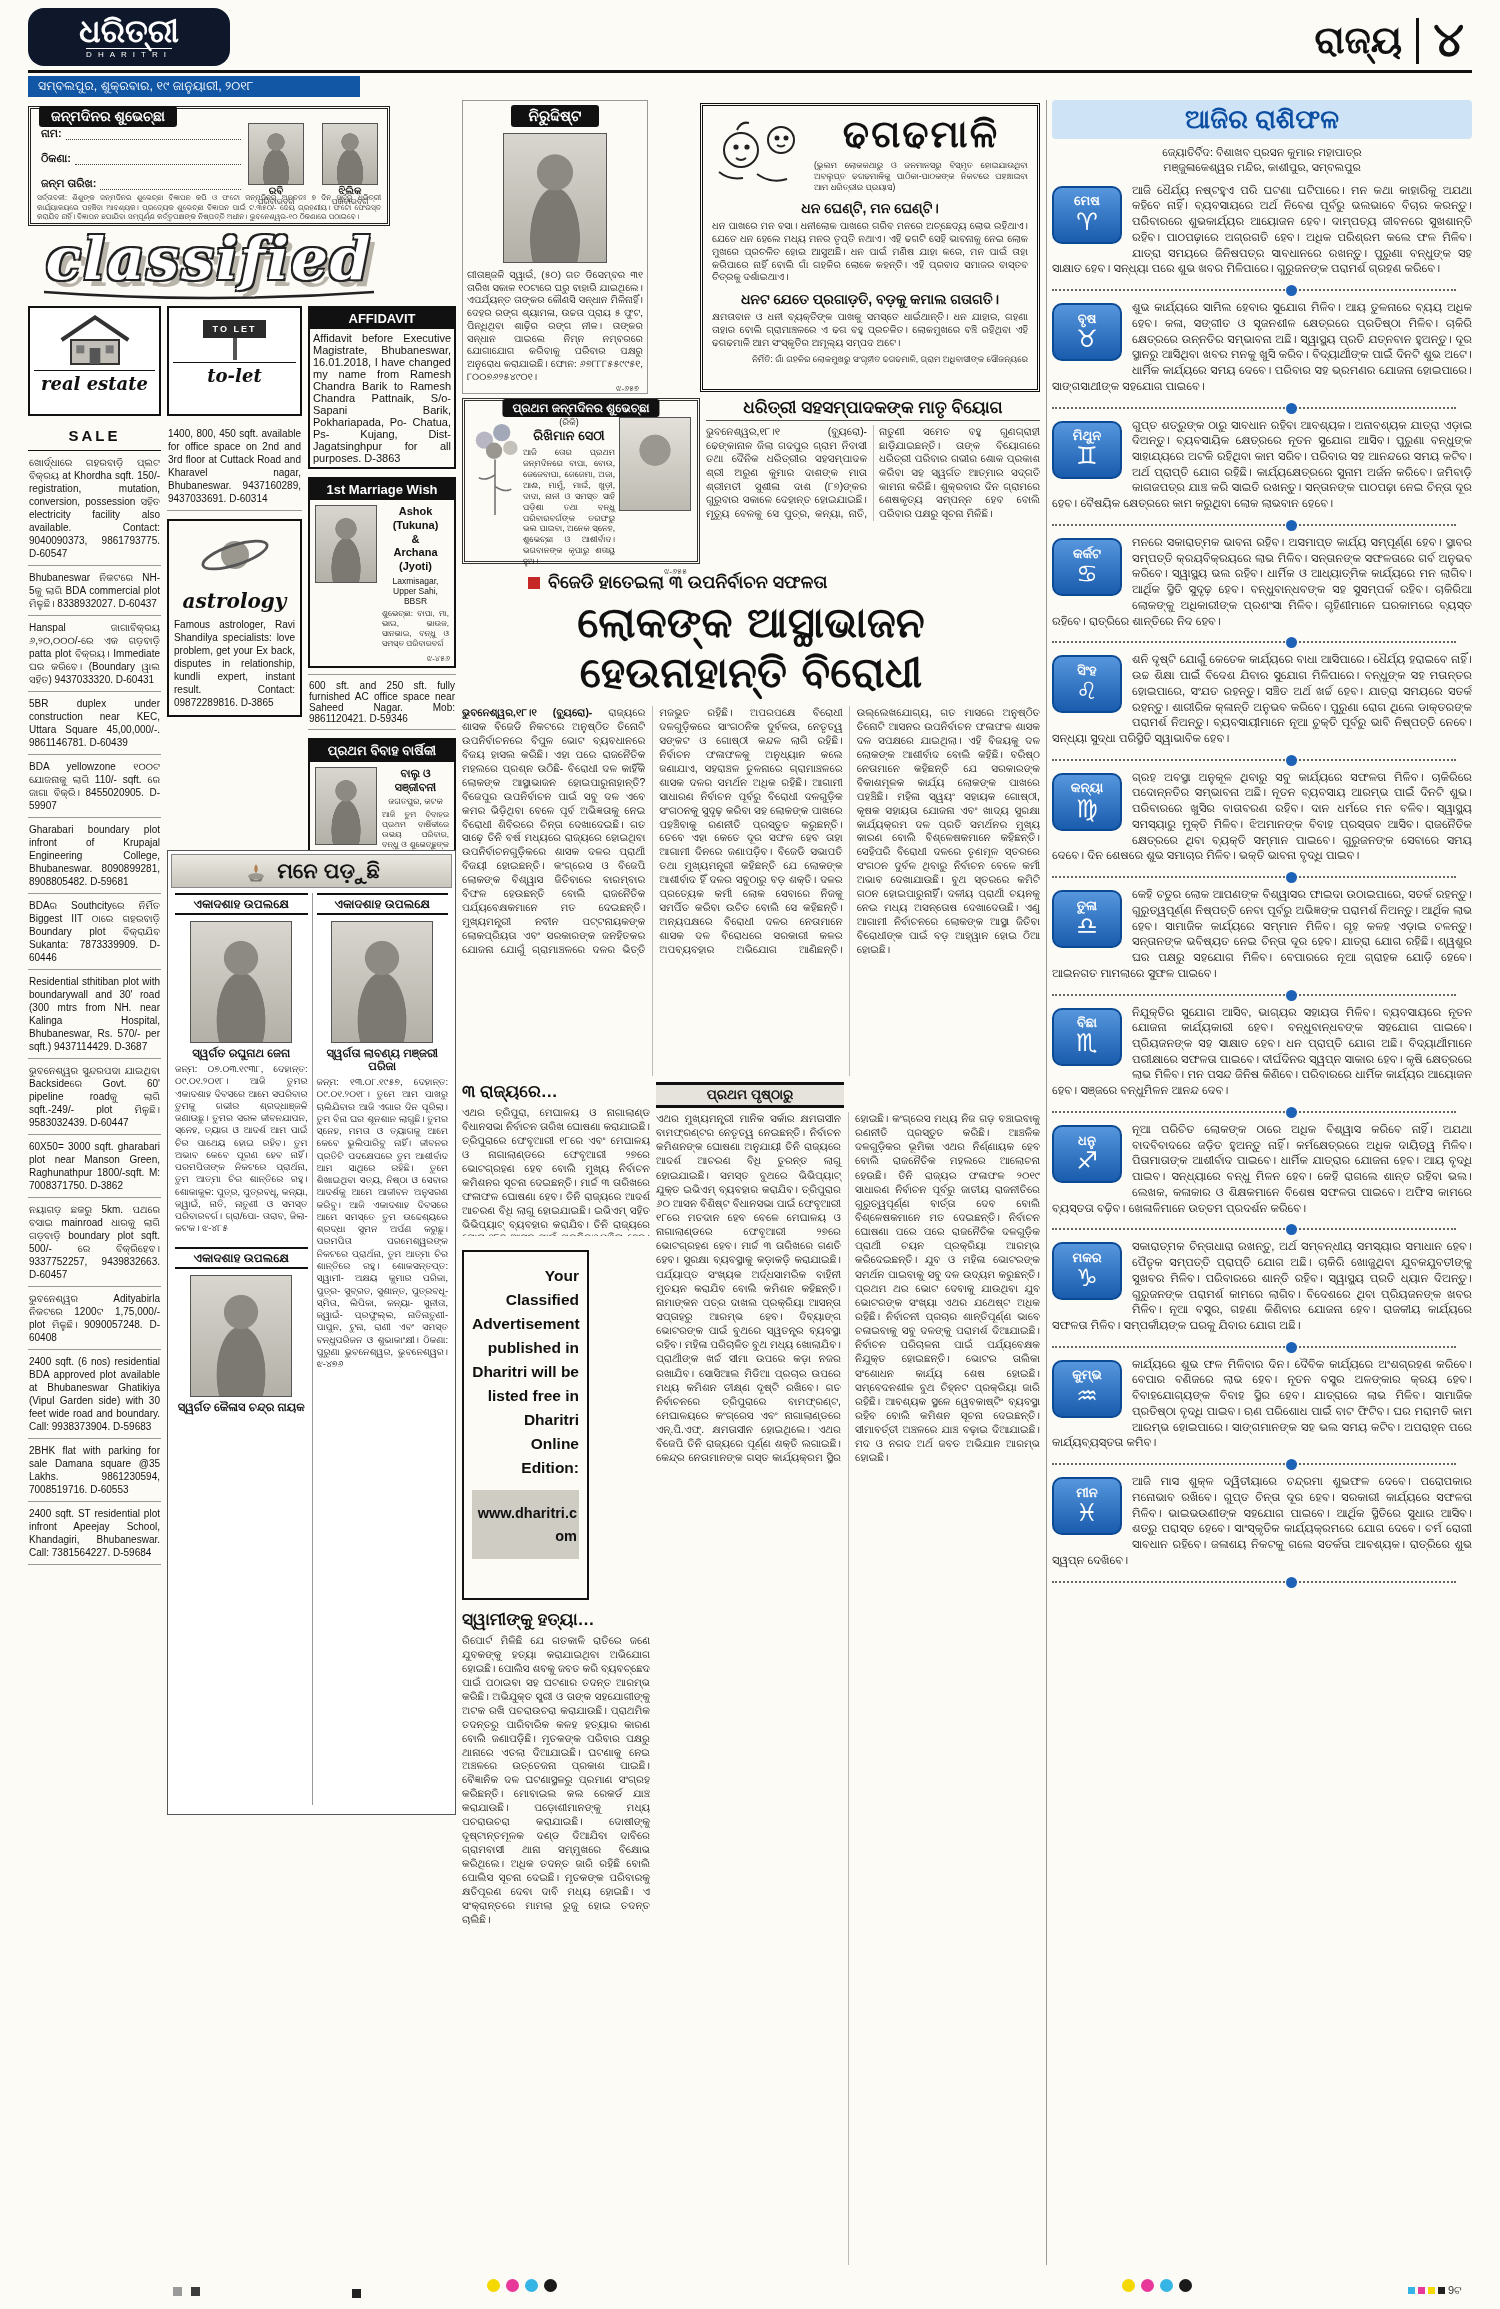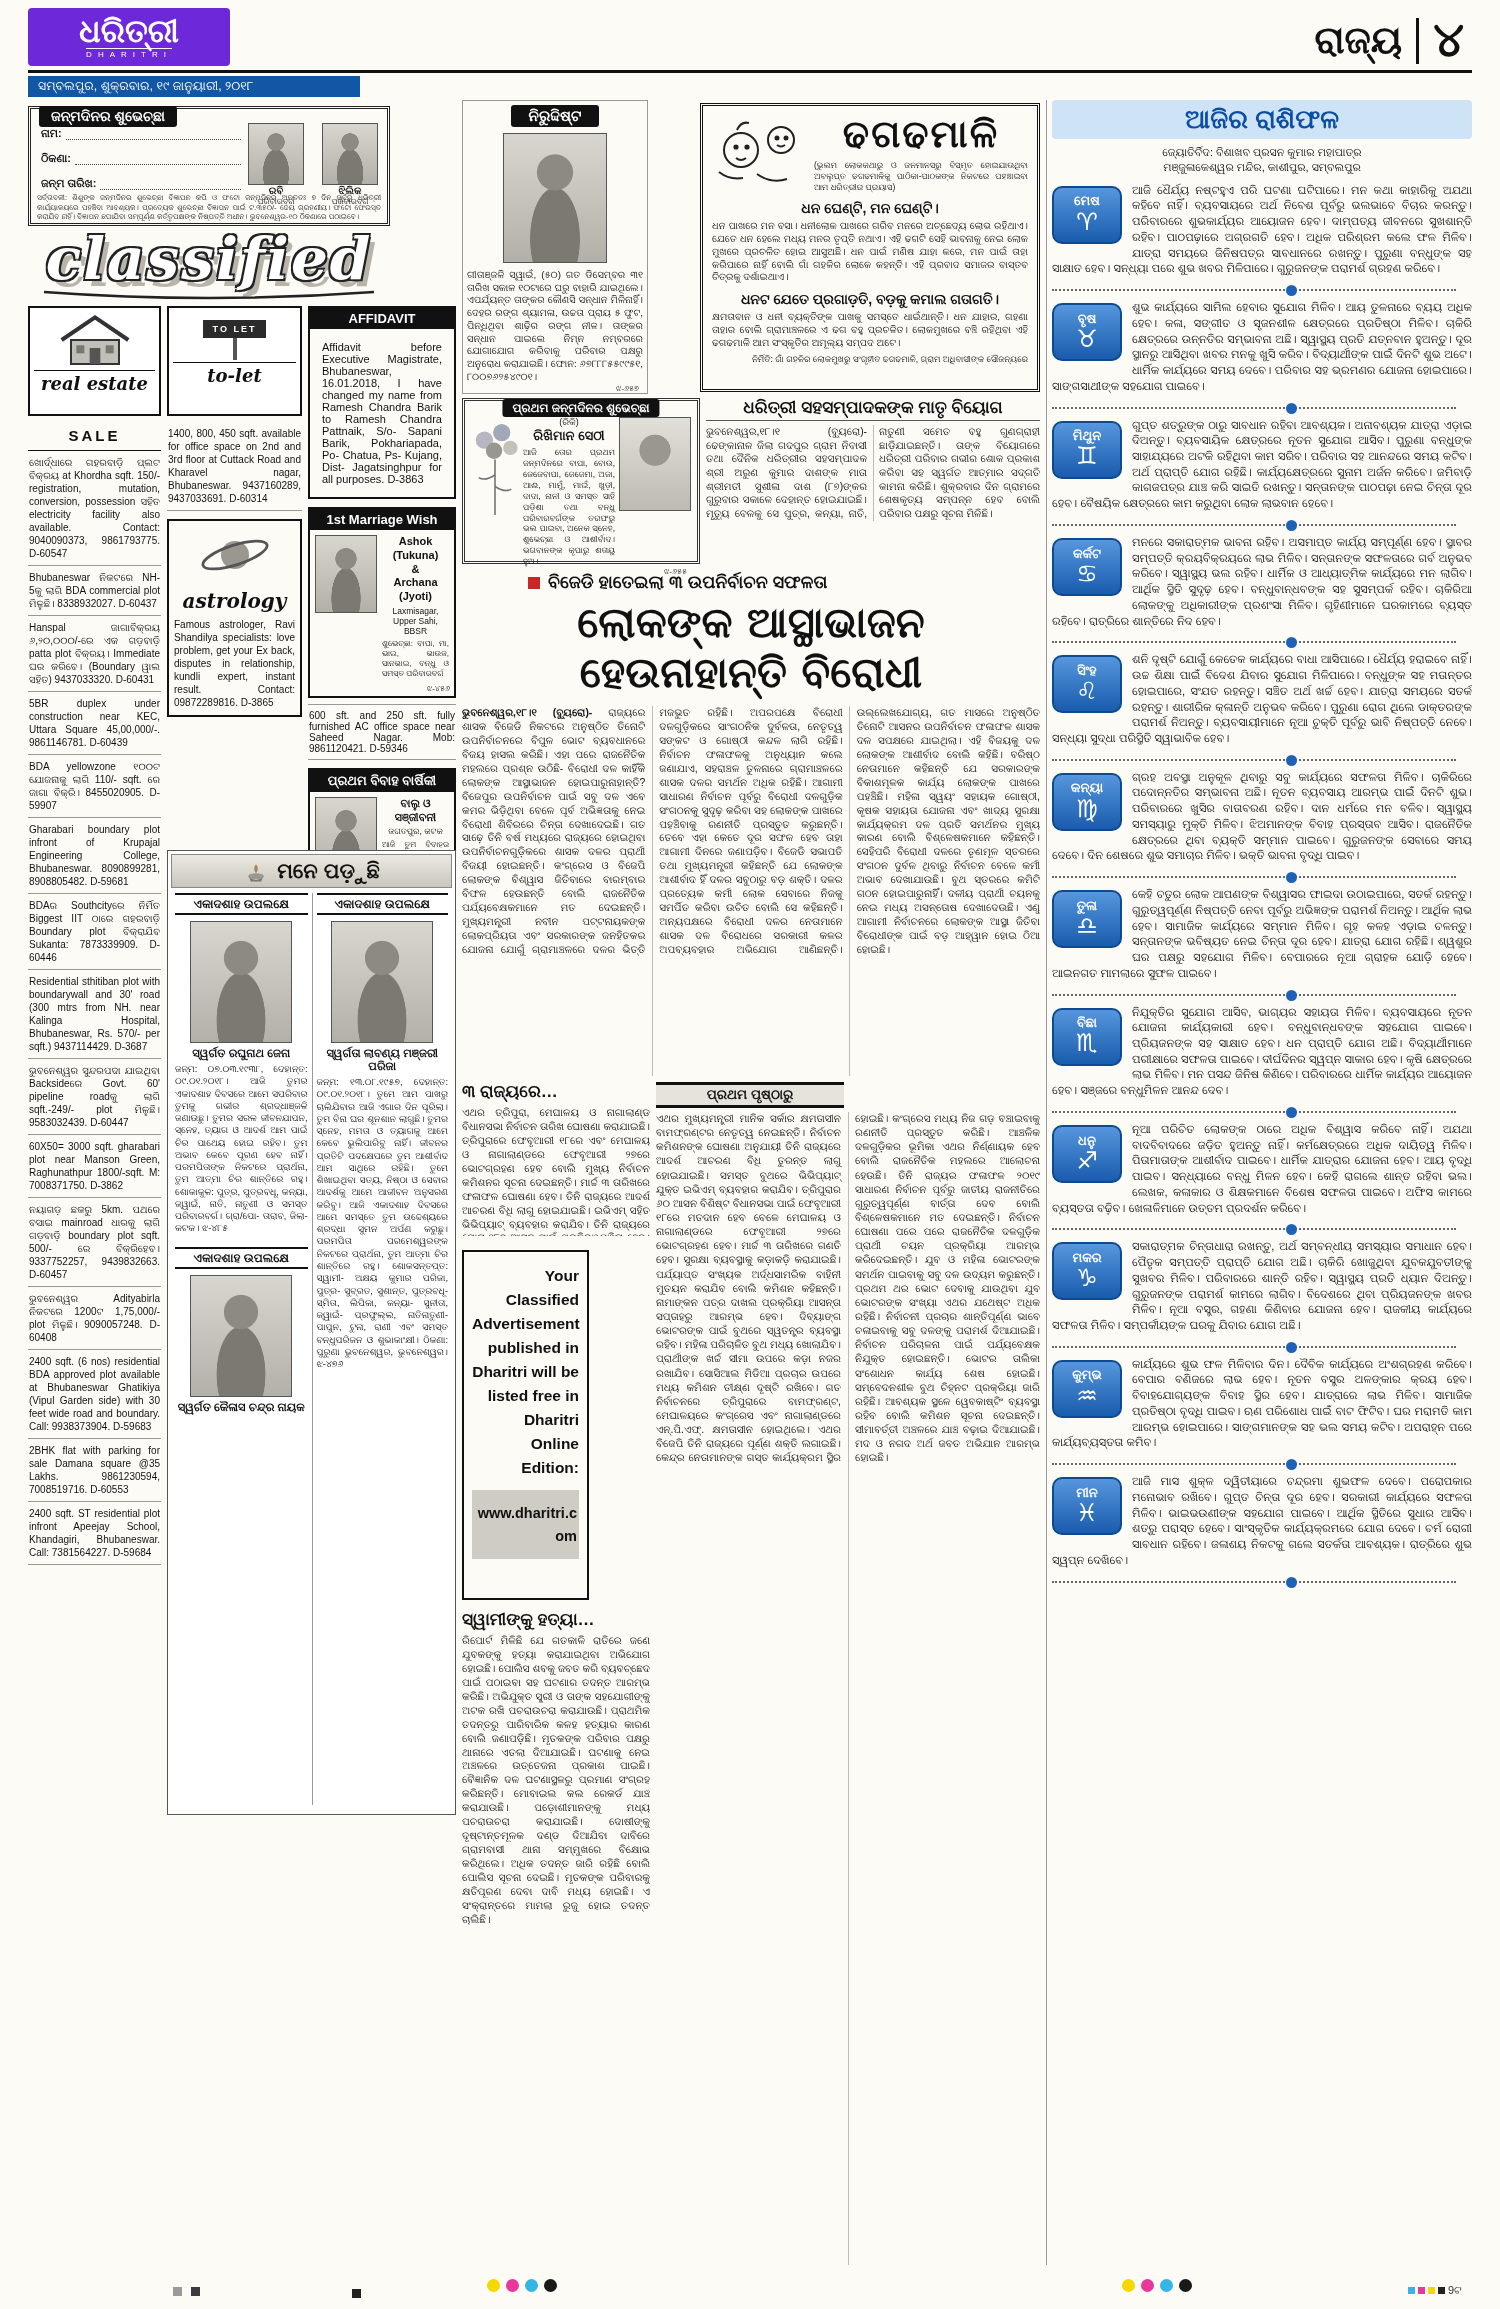--- a/index.html
+++ b/index.html
@@ -1,20 +1,20 @@
 <!DOCTYPE html>
 <html lang="or"><head>
 <meta charset="utf-8">
 <style>
 *{box-sizing:border-box;margin:0;padding:0}
 html,body{width:1500px}
 body{height:2309px;position:relative;background:#fcfbf6;font-family:"Liberation Sans","DejaVu Sans",sans-serif;color:#111;overflow:hidden}
 .abs{position:absolute}
 
-.logo-box{left:28px;top:8px;width:202px;height:58px;background:#6d28d9;color:#fff;border-radius:4px;display:flex;flex-direction:column;justify-content:center;align-items:center}
+.logo-box{left:28px;top:8px;width:202px;height:58px;background:#0f172a;color:#fff;border-radius:16px;display:flex;flex-direction:column;justify-content:center;align-items:center}
 .logo-main{font-size:32px;font-weight:bold;font-family:"DejaVu Serif","Liberation Serif",serif;line-height:1.05}
 .logo-sub{font-size:8px;letter-spacing:6px;border-top:1px solid #fff;padding-top:1px}
 .head-right{right:36px;top:12px;display:flex;align-items:center;gap:14px}
 .section-name{font-size:38px;font-weight:bold}
 .head-div{width:3px;height:46px;background:#111}
 .page-no{font-size:48px;font-weight:bold}
 .head-rule{left:28px;top:70px;width:1444px;border-top:3px solid #111}
 .date-bar{left:28px;top:76px;width:332px;height:21px;background:#1257a6;color:#fff;font-size:12.5px;display:flex;align-items:center;padding-left:10px}
 
 .bday{left:28px;top:106px;width:362px;height:120px;border:3px double #222;padding:14px 8px 3px 10px}
@@ -41,21 +41,21 @@
 
 .ads-col{font-size:10px;line-height:1.3}
 .sale-head{text-align:center;font-weight:bold;font-size:15px;letter-spacing:3px;padding:4px 0;border-bottom:1.5px solid #111}
 .ad{padding:5px 1px;border-bottom:1px solid #999;text-align:justify;word-wrap:break-word}
 .astro{border:2.5px solid #111;margin-top:8px;padding:6px 5px;text-align:center}
 .astro-label{font-family:"DejaVu Serif","Liberation Serif",serif;font-style:italic;font-weight:bold;font-size:20px;margin:2px 0 4px}
 .astro-text{font-size:10px;text-align:justify}
 
 .blackbar{background:#111;color:#fff;text-align:center;font-weight:bold;font-size:13px;padding:3px 0}
 .affbox{border:2px solid #111}
-.affbody{padding:12px;font-size:11px;text-align:justify}
+.affbody{padding:3px;font-size:11px;text-align:justify}
 .mwish{border:2px solid #111;margin-top:8px}
 .mwish-row{display:flex;gap:5px;padding:5px}
 .photo.couple{width:62px;height:78px;flex:none}
 .mwish-names{font-size:11px;font-weight:bold;text-align:center;white-space:pre-line;line-height:1.25}
 .mwish-addr{font-size:8.5px;text-align:center;margin-top:2px}
 .mwish-wish{font-size:8px;text-align:justify;margin-top:3px}
 .code{font-size:8px;text-align:right;padding:0 4px 2px}
 .annv{border:2px solid #111;margin-top:8px}
 
 .remem{left:167px;top:850px;width:289px;height:965px;border:1.5px solid #555;padding:3px;background:#fff}

